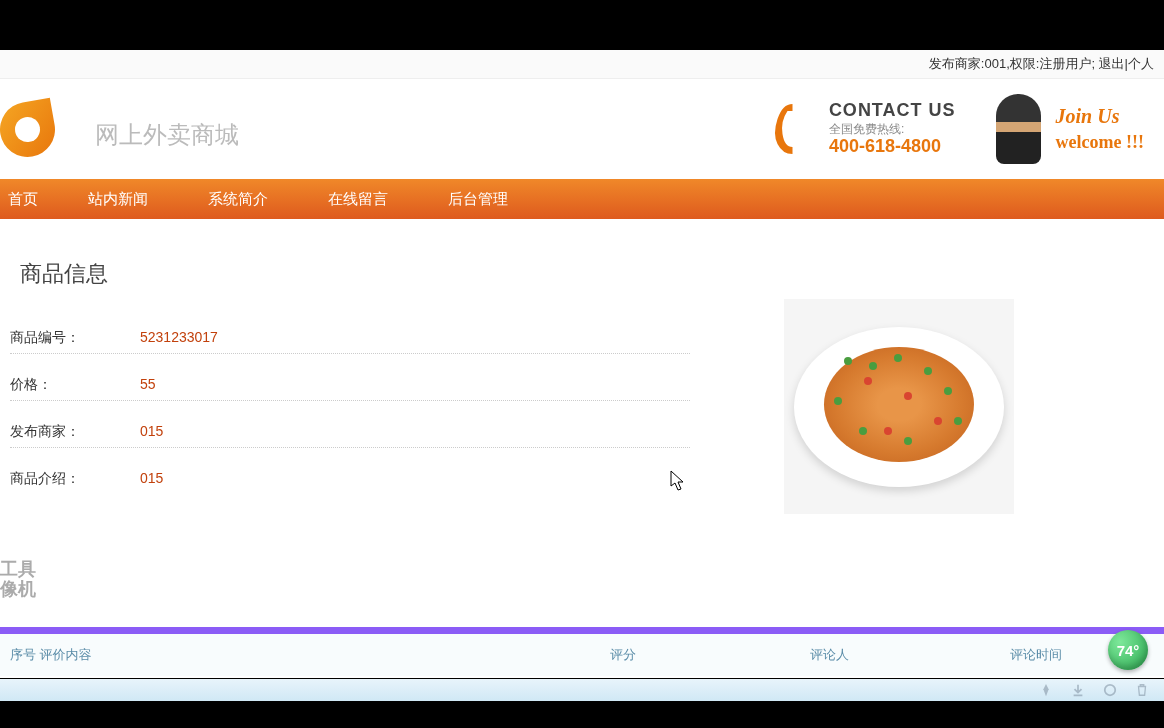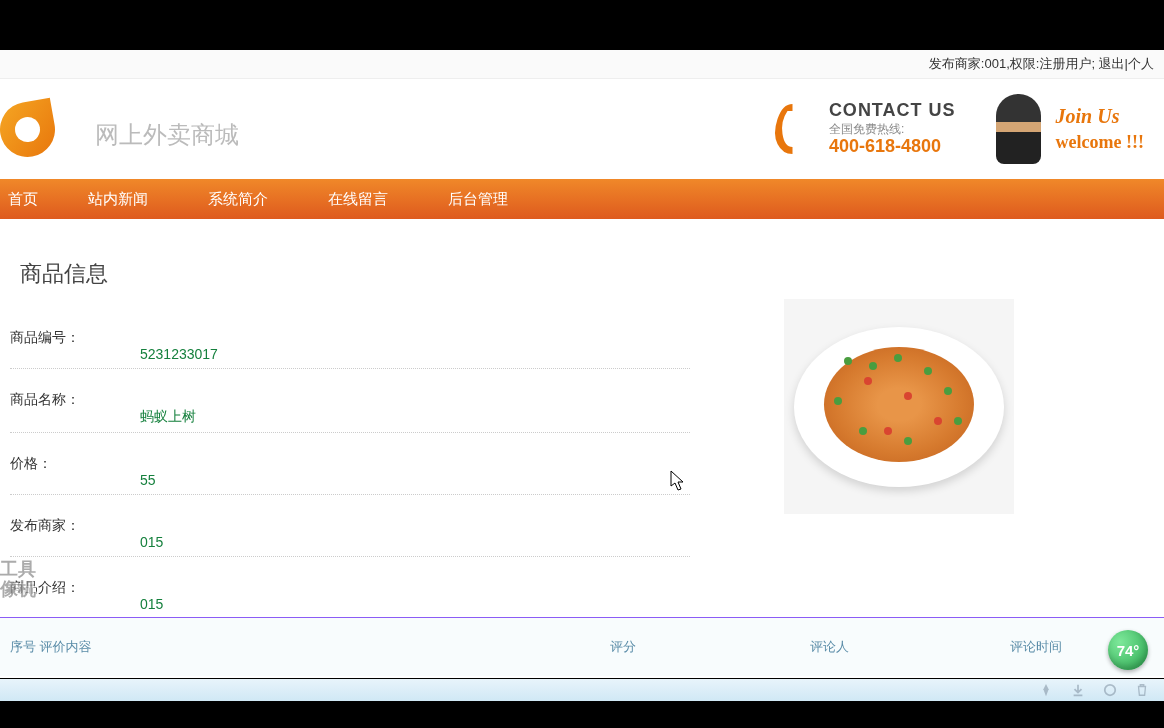--- a/index.html
+++ b/index.html
@@ -120,21 +120,21 @@
       font-size: 14px;
       border-bottom: 1px dotted #ccc;
       padding-bottom: 6px;
       width: 680px;
     }
     .detail-row.noborder { border-bottom: none; }
     .detail-label {
       width: 130px;
       color: #333;
     }
-    .detail-value { color: #15803d; margin-top: 17px; }
+    .detail-value { color: #c2410c; }
     .food-img {
       position: absolute;
       right: 150px;
       top: 80px;
       width: 230px;
       height: 215px;
       background: #f5f5f5;
       display: flex;
       align-items: center;
       justify-content: center;
@@ -177,23 +177,23 @@
       text-shadow: 1px 1px 0 #fff, -1px -1px 0 #fff, 1px -1px 0 #fff, -1px 1px 0 #fff;
       line-height: 1.1;
       opacity: 0.7;
     }
     .bottom-tabs {
       position: absolute;
       bottom: 2px; left: 0; right: 0;
       display: flex;
       font-size: 13px;
       color: #5a8ca8;
-      padding: 20px 10px;
+      padding: 12px 10px;
       background: #f8fcfd;
-      border-top: 1px solid #8b5cf6;
+      border-top: 7px solid #8b5cf6;
     }
     .bottom-tabs span:nth-child(1) { width: 600px; }
     .bottom-tabs span:nth-child(2) { width: 200px; }
     .bottom-tabs span:nth-child(3) { width: 200px; }
     .badge {
       position: absolute;
       right: 16px;
       bottom: 8px;
       width: 40px; height: 40px;
       border-radius: 50%;
@@ -263,24 +263,20 @@
   </div>
 
   <div class="content">
     <div class="section-title">商品信息</div>
 
     <div class="detail-row">
       <div class="detail-label">商品编号：</div>
       <div class="detail-value">5231233017</div>
     </div>
     <div class="detail-row">
-      <div class="detail-label">商品名称：</div>
-      <div class="detail-value">蚂蚁上树</div>
-    </div>
-    <div class="detail-row">
       <div class="detail-label">价格：</div>
       <div class="detail-value">55</div>
     </div>
     <div class="detail-row">
       <div class="detail-label">发布商家：</div>
       <div class="detail-value">015</div>
     </div>
     <div class="detail-row noborder">
       <div class="detail-label">商品介绍：</div>
       <div class="detail-value">015</div>

